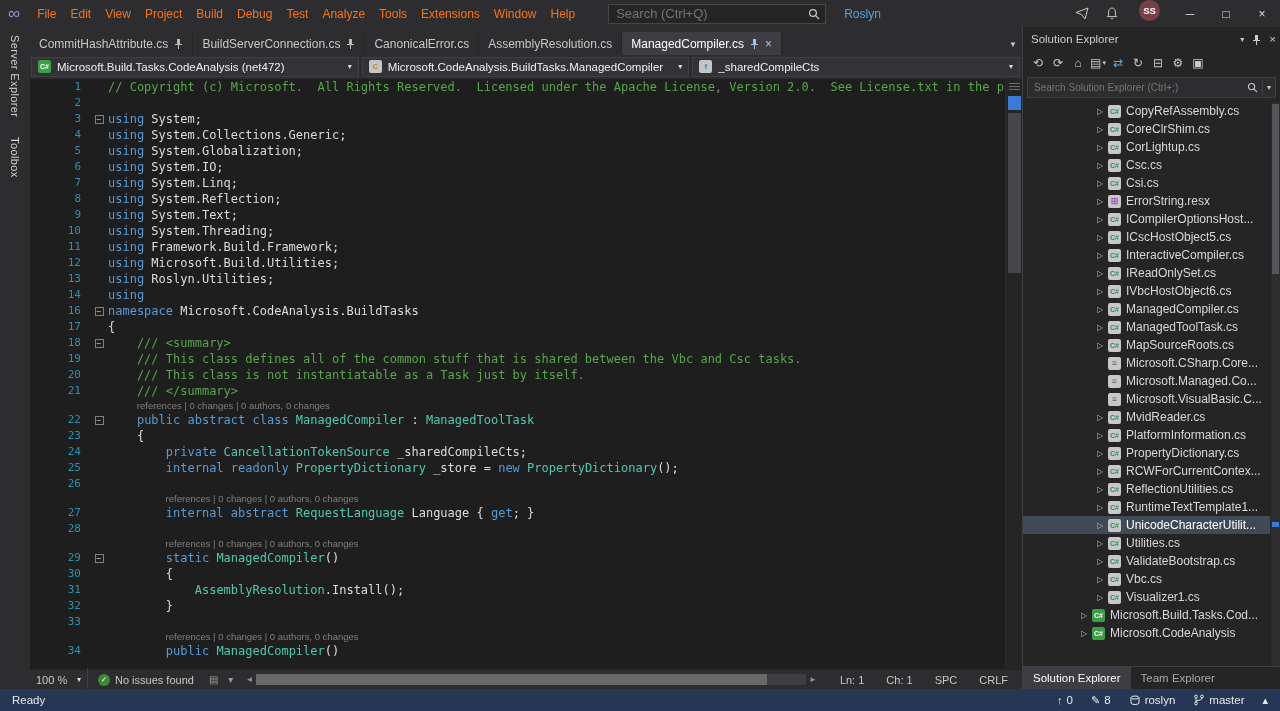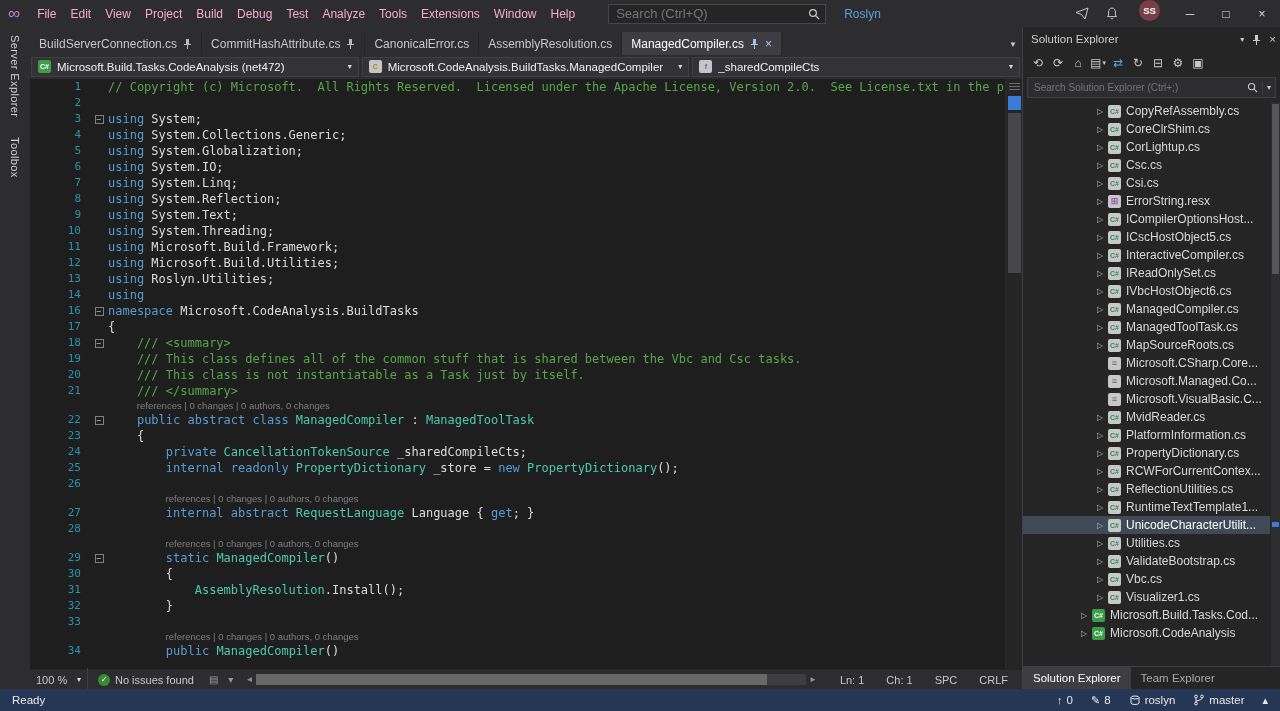--- a/index.html
+++ b/index.html
@@ -3,21 +3,21 @@
 <meta charset="utf-8">
 <style>
   html,body{margin:0;padding:0;background:#2D2D30;font-family:"Liberation Sans",sans-serif;-webkit-font-smoothing:antialiased;}
   *{box-sizing:border-box;}
   .app{width:1280px;height:711px;display:flex;flex-direction:column;overflow:hidden;background:#2D2D30;color:#CCC;}
 
   
   .titlebar{height:27px;flex:0 0 auto;display:flex;align-items:center;padding-left:8px;font-size:12px;background:#2D2D30;}
   .vslogo{color:#B180D7;font-size:17px;line-height:17px;margin-right:10px;}
   .menus{display:flex;}
-  .menu-item{padding:4px 7px;color:#f9a8d4;cursor:default;}
+  .menu-item{padding:4px 7px;color:#f97316;cursor:default;}
   .qsearch{margin-left:26px;width:218px;height:20px;background:#252526;border:1px solid #46464A;display:flex;align-items:center;padding:0 5px;}
   .qsearch input{flex:1;background:transparent;border:none;outline:none;color:#B8B8B8;font-size:13px;font-family:"Liberation Sans",sans-serif;}
   .sol{color:#56A0D6;margin-left:18px;}
   .tb-right{margin-left:auto;display:flex;align-items:flex-start;}
   .tb-ico{width:30px;height:27px;display:flex;align-items:center;justify-content:center;}
   .avatar{width:21px;height:21px;border-radius:50%;background:#7A3E46;color:#FFF;display:flex;align-items:center;justify-content:center;font-size:9.5px;font-weight:bold;margin:0 12px;}
   .winbtn{width:36px;height:27px;display:flex;align-items:center;justify-content:center;color:#DDD;font-size:12px;}
 
   
   .main{flex:1;display:flex;min-height:0;}
@@ -165,25 +165,25 @@
 
     <div class="leftstrip">
         <span class="vtab">Server Explorer</span>
         <span class="vtab">Toolbox</span>
       </div>
 
     <div class="editor-col">
 
       <div class="tabstrip">
         <div class="tab">
+            <span class="tab-label">CommitHashAttribute.cs</span>
+            <span class="pin-ic"></span>
+          </div>
+          <div class="tab">
             <span class="tab-label">BuildServerConnection.cs</span>
-            <span class="pin-ic"></span>
-          </div>
-          <div class="tab">
-            <span class="tab-label">CommitHashAttribute.cs</span>
             <span class="pin-ic"></span>
           </div>
           <div class="tab">
             <span class="tab-label">CanonicalError.cs</span>
           </div>
           <div class="tab">
             <span class="tab-label">AssemblyResolution.cs</span>
           </div>
           <div class="tab active">
             <span class="tab-label">ManagedCompiler.cs</span>
@@ -216,21 +216,21 @@
             <div class="row"><span class="gutter">1</span><span class="foldcol"></span><span class="tok tok-com">// Copyright (c) Microsoft.  All Rights Reserved.  Licensed under the Apache License, Version 2.0.  See License.txt in the pro</span></div>
             <div class="row"><span class="gutter">2</span><span class="foldcol"></span></div>
             <div class="row"><span class="gutter">3</span><span class="foldcol"><span class="foldbox">−</span></span><span class="tok tok-kw">using</span><span class="tok tok-pl"> System;</span></div>
             <div class="row"><span class="gutter">4</span><span class="foldcol"></span><span class="tok tok-kw">using</span><span class="tok tok-pl"> System.Collections.Generic;</span></div>
             <div class="row"><span class="gutter">5</span><span class="foldcol"></span><span class="tok tok-kw">using</span><span class="tok tok-pl"> System.Globalization;</span></div>
             <div class="row"><span class="gutter">6</span><span class="foldcol"></span><span class="tok tok-kw">using</span><span class="tok tok-pl"> System.IO;</span></div>
             <div class="row"><span class="gutter">7</span><span class="foldcol"></span><span class="tok tok-kw">using</span><span class="tok tok-pl"> System.Linq;</span></div>
             <div class="row"><span class="gutter">8</span><span class="foldcol"></span><span class="tok tok-kw">using</span><span class="tok tok-pl"> System.Reflection;</span></div>
             <div class="row"><span class="gutter">9</span><span class="foldcol"></span><span class="tok tok-kw">using</span><span class="tok tok-pl"> System.Text;</span></div>
             <div class="row"><span class="gutter">10</span><span class="foldcol"></span><span class="tok tok-kw">using</span><span class="tok tok-pl"> System.Threading;</span></div>
-            <div class="row"><span class="gutter">11</span><span class="foldcol"></span><span class="tok tok-kw">using</span><span class="tok tok-pl"> Microsoft.Build.Framework;</span></div>
+            <div class="row"><span class="gutter">11</span><span class="foldcol"></span><span class="tok tok-kw">using</span><span class="tok tok-pl"> Framework.Build.Framework;</span></div>
             <div class="row"><span class="gutter">12</span><span class="foldcol"></span><span class="tok tok-kw">using</span><span class="tok tok-pl"> Microsoft.Build.Utilities;</span></div>
             <div class="row"><span class="gutter">13</span><span class="foldcol"></span><span class="tok tok-kw">using</span><span class="tok tok-pl"> Roslyn.Utilities;</span></div>
             <div class="row"><span class="gutter">14</span><span class="foldcol"></span><span class="tok tok-kw">using</span></div>
             <div class="row"><span class="gutter">16</span><span class="foldcol"><span class="foldbox">−</span></span><span class="tok tok-kw">namespace</span><span class="tok tok-pl"> Microsoft.CodeAnalysis.BuildTasks</span></div>
             <div class="row"><span class="gutter">17</span><span class="foldcol"></span><span class="tok tok-pl">{</span></div>
             <div class="row"><span class="gutter">18</span><span class="foldcol"><span class="foldbox">−</span></span><span class="tok tok-com">    /// &lt;summary&gt;</span></div>
             <div class="row"><span class="gutter">19</span><span class="foldcol"></span><span class="tok tok-com">    /// This class defines all of the common stuff that is shared between the Vbc and Csc tasks.</span></div>
             <div class="row"><span class="gutter">20</span><span class="foldcol"></span><span class="tok tok-com">    /// This class is not instantiatable as a Task just by itself.</span></div>
             <div class="row"><span class="gutter">21</span><span class="foldcol"></span><span class="tok tok-com">    /// &lt;/summary&gt;</span></div>
             <div class="row codelens"><span class="gutter"></span><span class="foldcol"></span><span class="cl-text" style="padding-left: 28.8px;">references | 0 changes | 0 authors, 0 changes</span></div>

